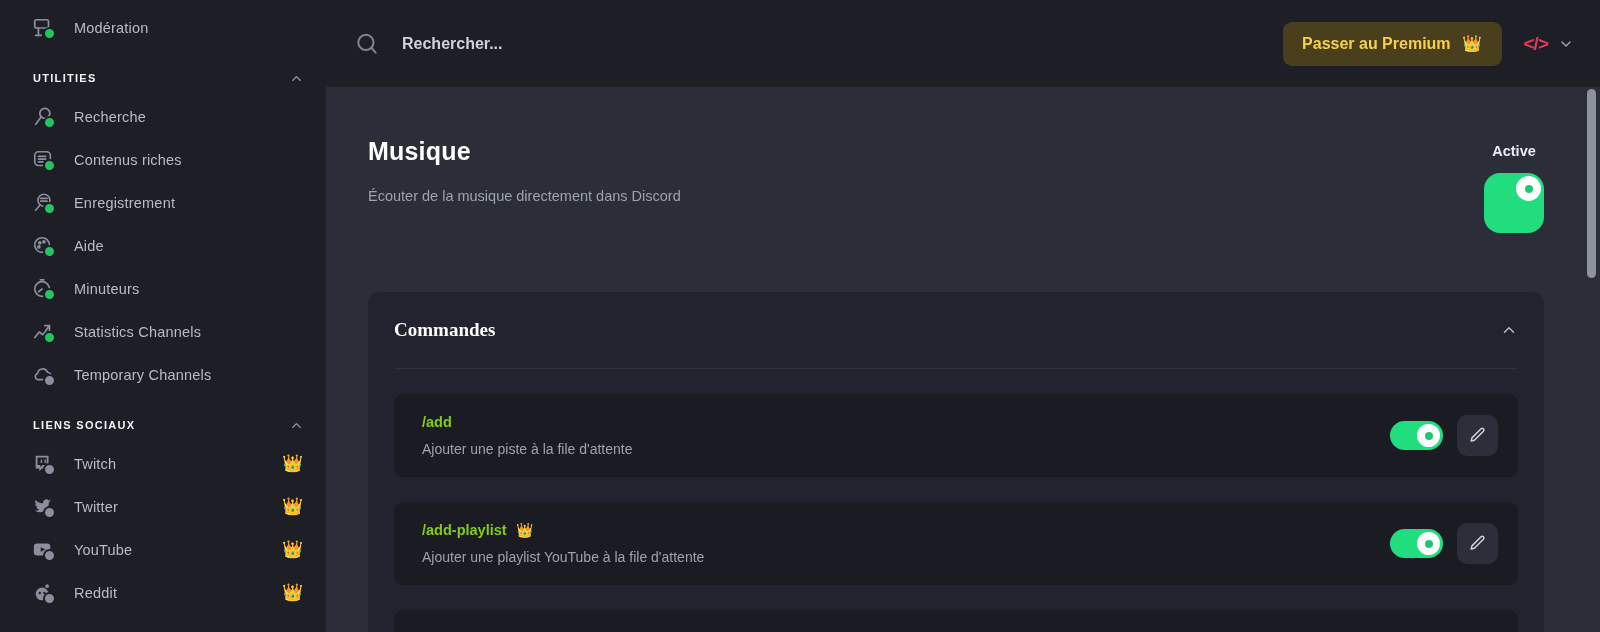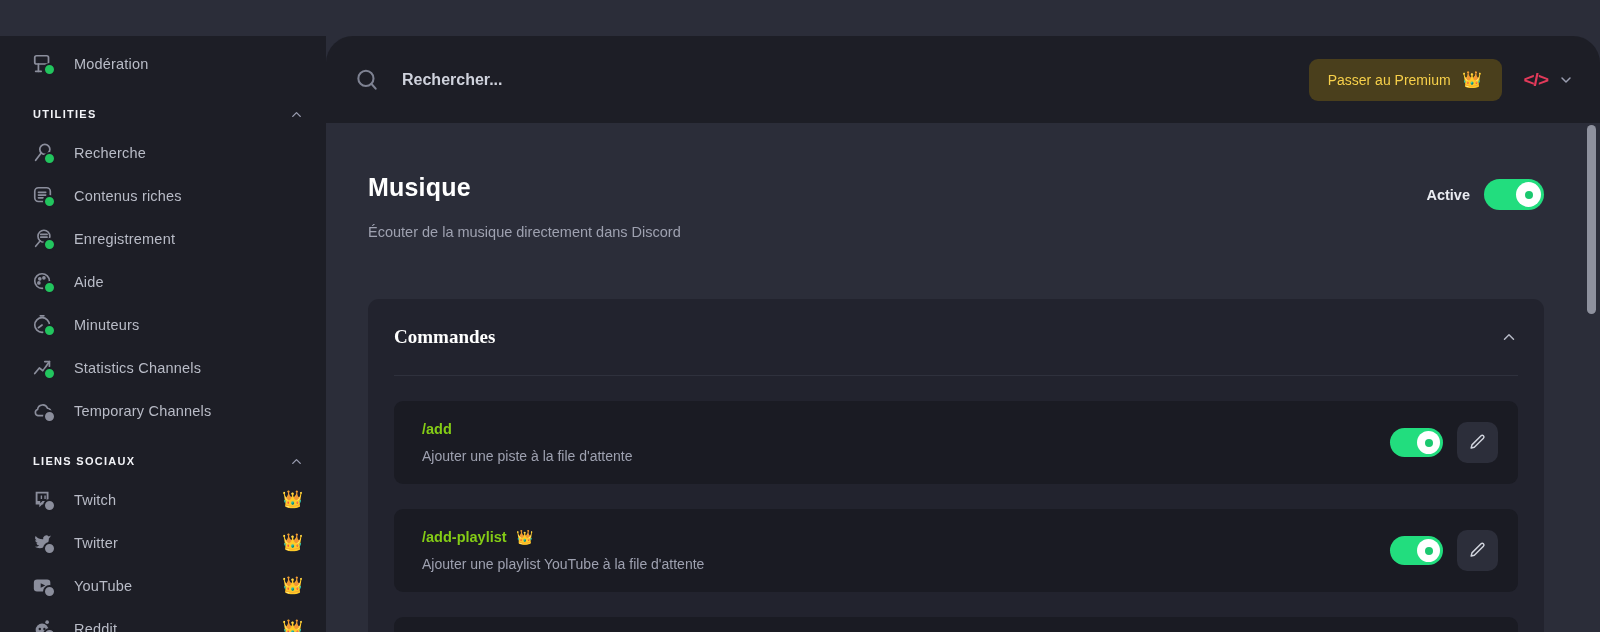--- a/index.html
+++ b/index.html
@@ -2,21 +2,21 @@
 <html><head>
 <meta charset="utf-8">
 <style>
   * { box-sizing: border-box; margin: 0; padding: 0; }
   html, body {
     width: 1600px; height: 632px;
     background: #2b2d39;
     font-family: "Liberation Sans", sans-serif;
     overflow: hidden;
   }
-  #app { position: relative; width: 1600px; height: 488px; display: flex; margin-top: 36px; }
+  #app { position: relative; width: 1600px; height: 488px; display: flex; }
 
   
   .sidebar {
     width: 326px; height: 632px; flex: 0 0 326px;
     background: #1d1e26;
     position: relative;
     overflow: hidden;
   }
   .nav-item {
     display: flex; align-items: center;
@@ -64,21 +64,20 @@
   }
   .group-chev { margin-left: auto; color: #9a9db0; }
   .group-chev svg { display: block; width: 15px; height: 15px; }
 
   
   .main {
     flex: 1 1 auto; height: 632px;
     position: relative;
     background: #2b2d39;
     overflow: hidden;
-    border-radius: 27px;
   }
   .topbar {
     height: 87px;
     background: #1d1e26;
     display: flex; align-items: center;
     padding: 0 26px 0 28px;
   }
   .search-box { display: flex; align-items: center; cursor: text; }
   .search-icon { width: 26px; height: 26px; color: #7e8292; flex: 0 0 26px; }
   .search-icon svg { width: 26px; height: 26px; display: block; }
@@ -93,21 +92,21 @@
   .search-input::placeholder { color: #cfd2dc; font-weight: bold; }
   .top-right { margin-left: auto; display: flex; align-items: center; }
   .premium-btn {
     display: flex; align-items: center; gap: 12px;
     background: #4a3f1c;
     border: 0; border-radius: 9px;
     padding: 13px 19px;
     cursor: pointer;
     font-family: "Liberation Sans", sans-serif;
   }
-  .premium-label { font-size: 14px; font-weight: normal; color: #f7d04a; white-space: nowrap; }
+  .premium-label { font-size: 16px; font-weight: bold; color: #f7d04a; white-space: nowrap; }
   .premium-crown { font-size: 16px; line-height: 1; }
   .code-btn {
     margin-left: 22px;
     display: flex; align-items: center; gap: 10px;
     cursor: pointer;
   }
   .code-glyph { font-size: 19px; font-weight: bold; color: #e23a5a; letter-spacing: -1px; }
   .code-chev { color: #9a9db0; display: flex; }
   .code-chev svg { width: 16px; height: 16px; display: block; }
 
@@ -116,21 +115,21 @@
     position: absolute; top: 87px; left: 0; right: 0; bottom: 0;
     overflow: hidden;
     padding: 9px 56px 0 42px;
   }
   .page-head {
     display: flex; align-items: flex-start;
     padding-top: 41px;
   }
   .page-title { font-size: 25px; font-weight: bold; color: #ffffff; letter-spacing: .2px; }
   .page-sub { font-size: 14.5px; color: #9ea1b0; margin-top: 22px; }
-  .head-right { margin-left: auto; display: flex; align-items: center; gap: 14px; padding-top: 6px; }
+  .head-right { margin-left: auto; display: flex; align-items: center; gap: 14px; padding-top: 6px; flex-direction: column; }
   .active-label { font-size: 14.5px; font-weight: bold; color: #e9ebf1; }
 
   
   .toggle {
     width: 53px; height: 29px; border-radius: 15px;
     background: #22dd7e; position: relative; cursor: pointer;
     flex: 0 0 53px;
   }
   .toggle .knob {
     position: absolute; top: 3px; left: 27px;

